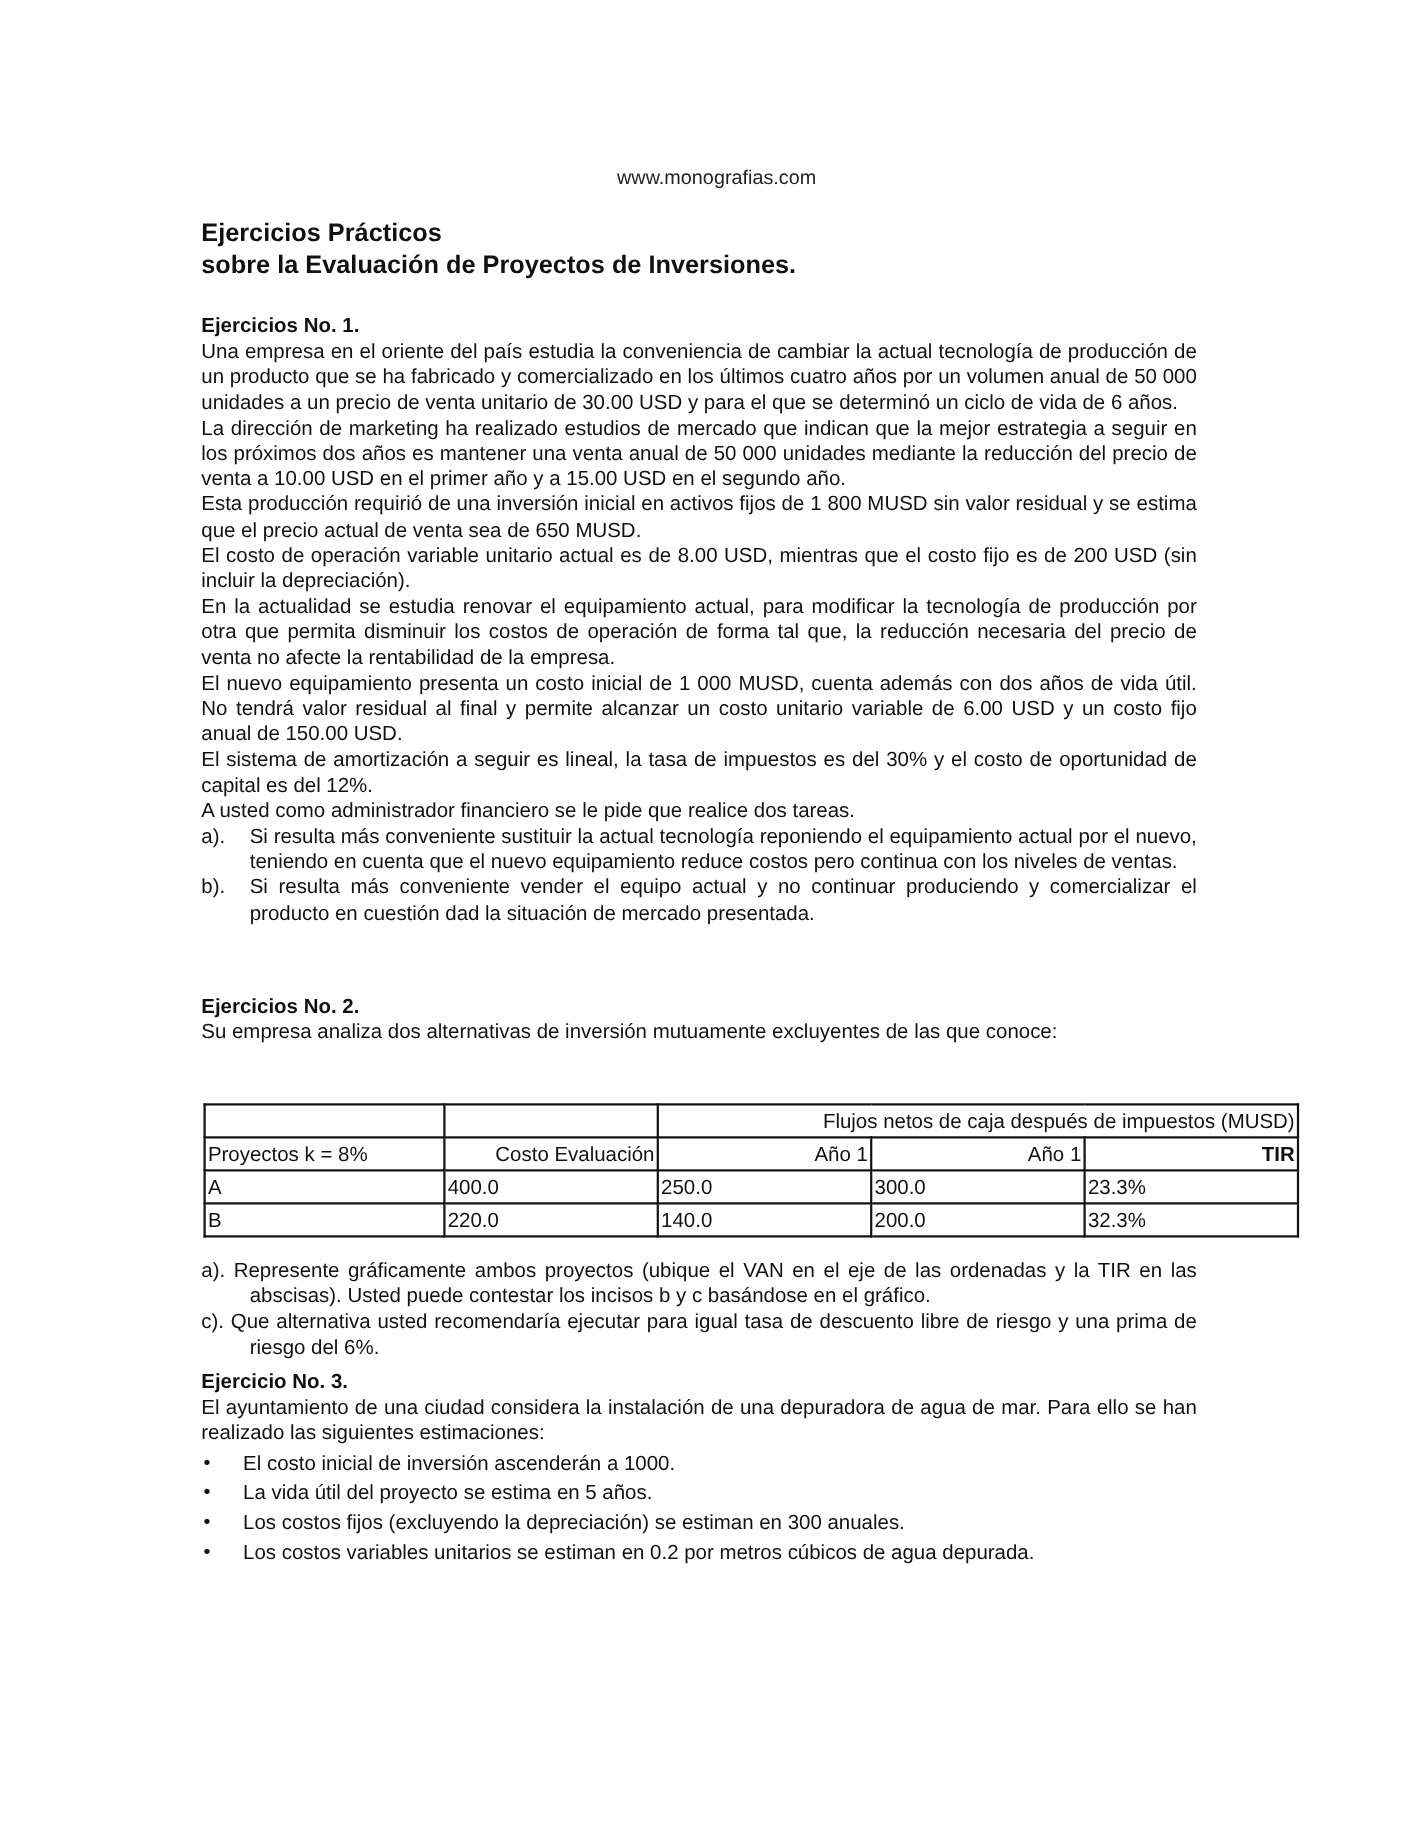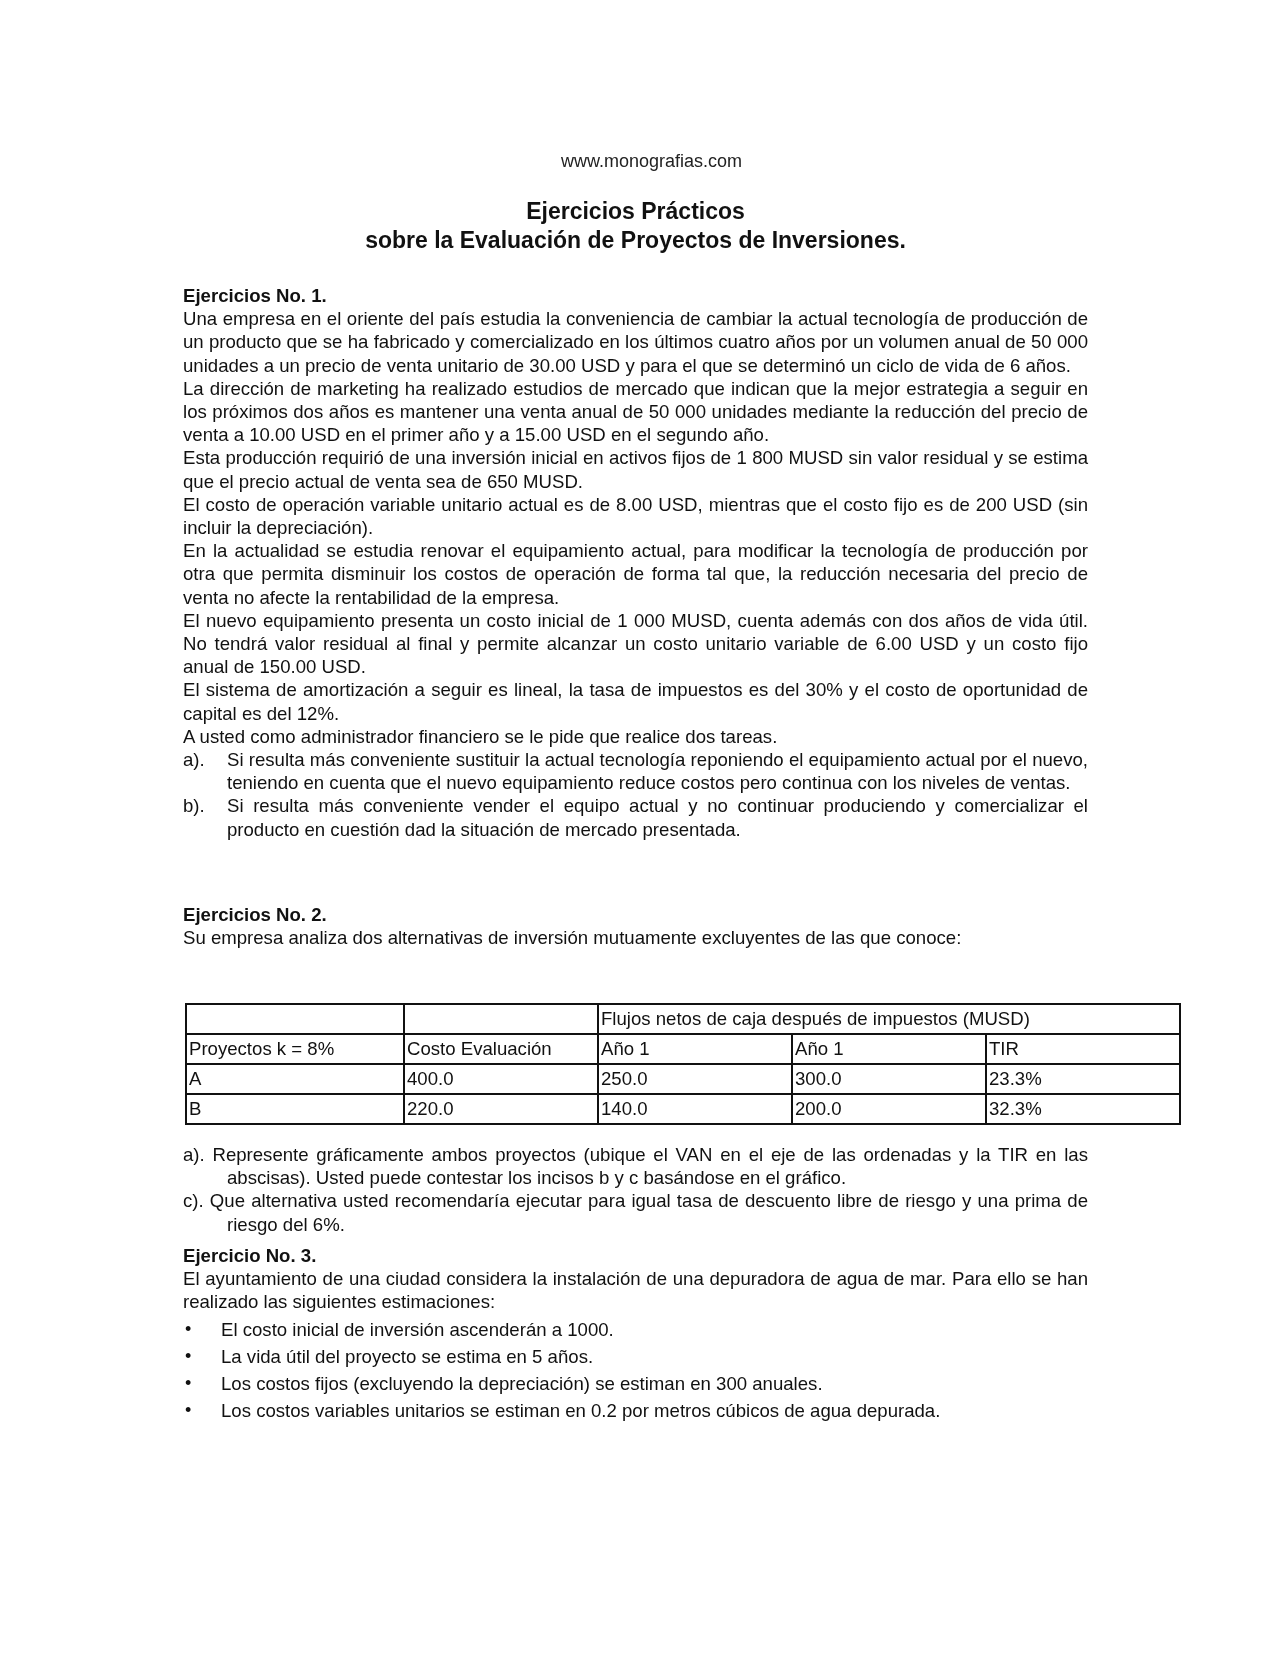--- a/index.html
+++ b/index.html
@@ -7,21 +7,21 @@
       width: 1280px; height: 1656px; position: relative; overflow: hidden;
       font-family: "Liberation Sans", sans-serif; color: #111111;
     }
     .page { position: absolute; left: 183px; top: 0; width: 905px; }
     .url {
       position: absolute; left: 16px; width: 905px; top: 150px;
       text-align: center; font-size: 18px; line-height: 22px; color: #222;
     }
     .title {
       position: absolute; left: 0; width: 905px; top: 197px;
-      text-align: center; font-weight: bold; font-size: 23px; line-height: 29px;
+      font-weight: bold; font-size: 23px; line-height: 29px;
     }
     .body-text { font-size: 18.6px; line-height: 23.2px; text-align: justify; }
     .sec { position: absolute; left: 0; width: 905px; }
     .sec h2 { margin: 0; font-size: 18.6px; line-height: 23.2px; font-weight: bold; }
     .sec p { margin: 0; }
     .items { margin: 0; padding: 0; list-style: none; }
     .items li { position: relative; padding-left: 44px; text-indent: -44px; }
     .items li .lbl { display: inline-block; width: 44px; text-indent: 0; }
     .items2 li { padding-left: 44px; text-indent: -44px; }
     .items2 li .lbl { display: inline; text-indent: 0; }
@@ -34,23 +34,23 @@
       position: absolute; left: 185px; top: 1003px;
       border-collapse: collapse; font-size: 18.6px;
     }
     table.flows td {
       border: 2px solid #111; height: 28px; padding: 0 2px; line-height: 24px;
     }
     .c1 { width: 212px; }
     .c2 { width: 188px; }
     .c3 { width: 188px; }
     .c4 { width: 188px; }
-    .c5 { width: 188px; }
+    .c5 { width: 188px; font-weight: bold; }
     .r { text-align: left; }
-    .ctr { text-align: left; }
+    .ctr { text-align: right; }
   </style>
 </head>
 <body>
 
 <div class="page">
 
   <div class="url">www.monografias.com</div>
 
   <div class="title">
     <div>Ejercicios Prácticos</div>

